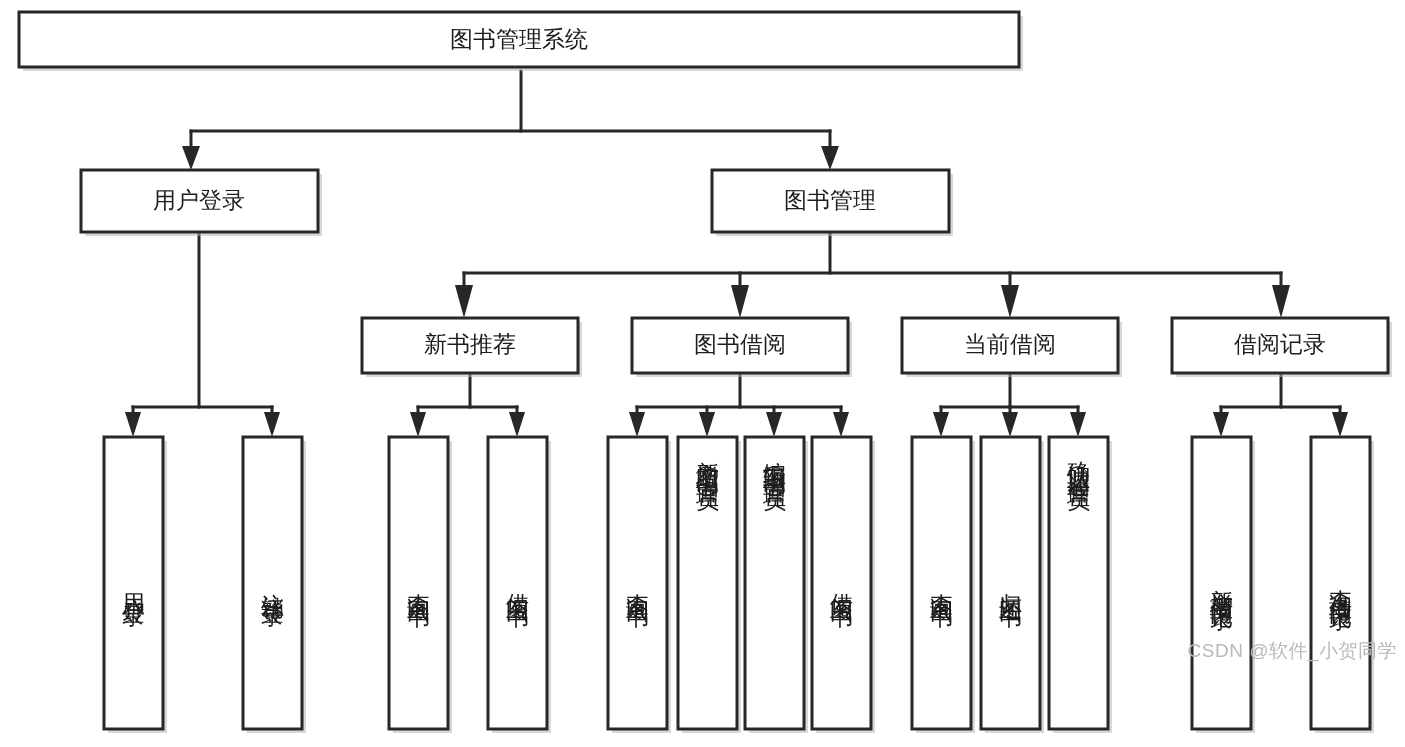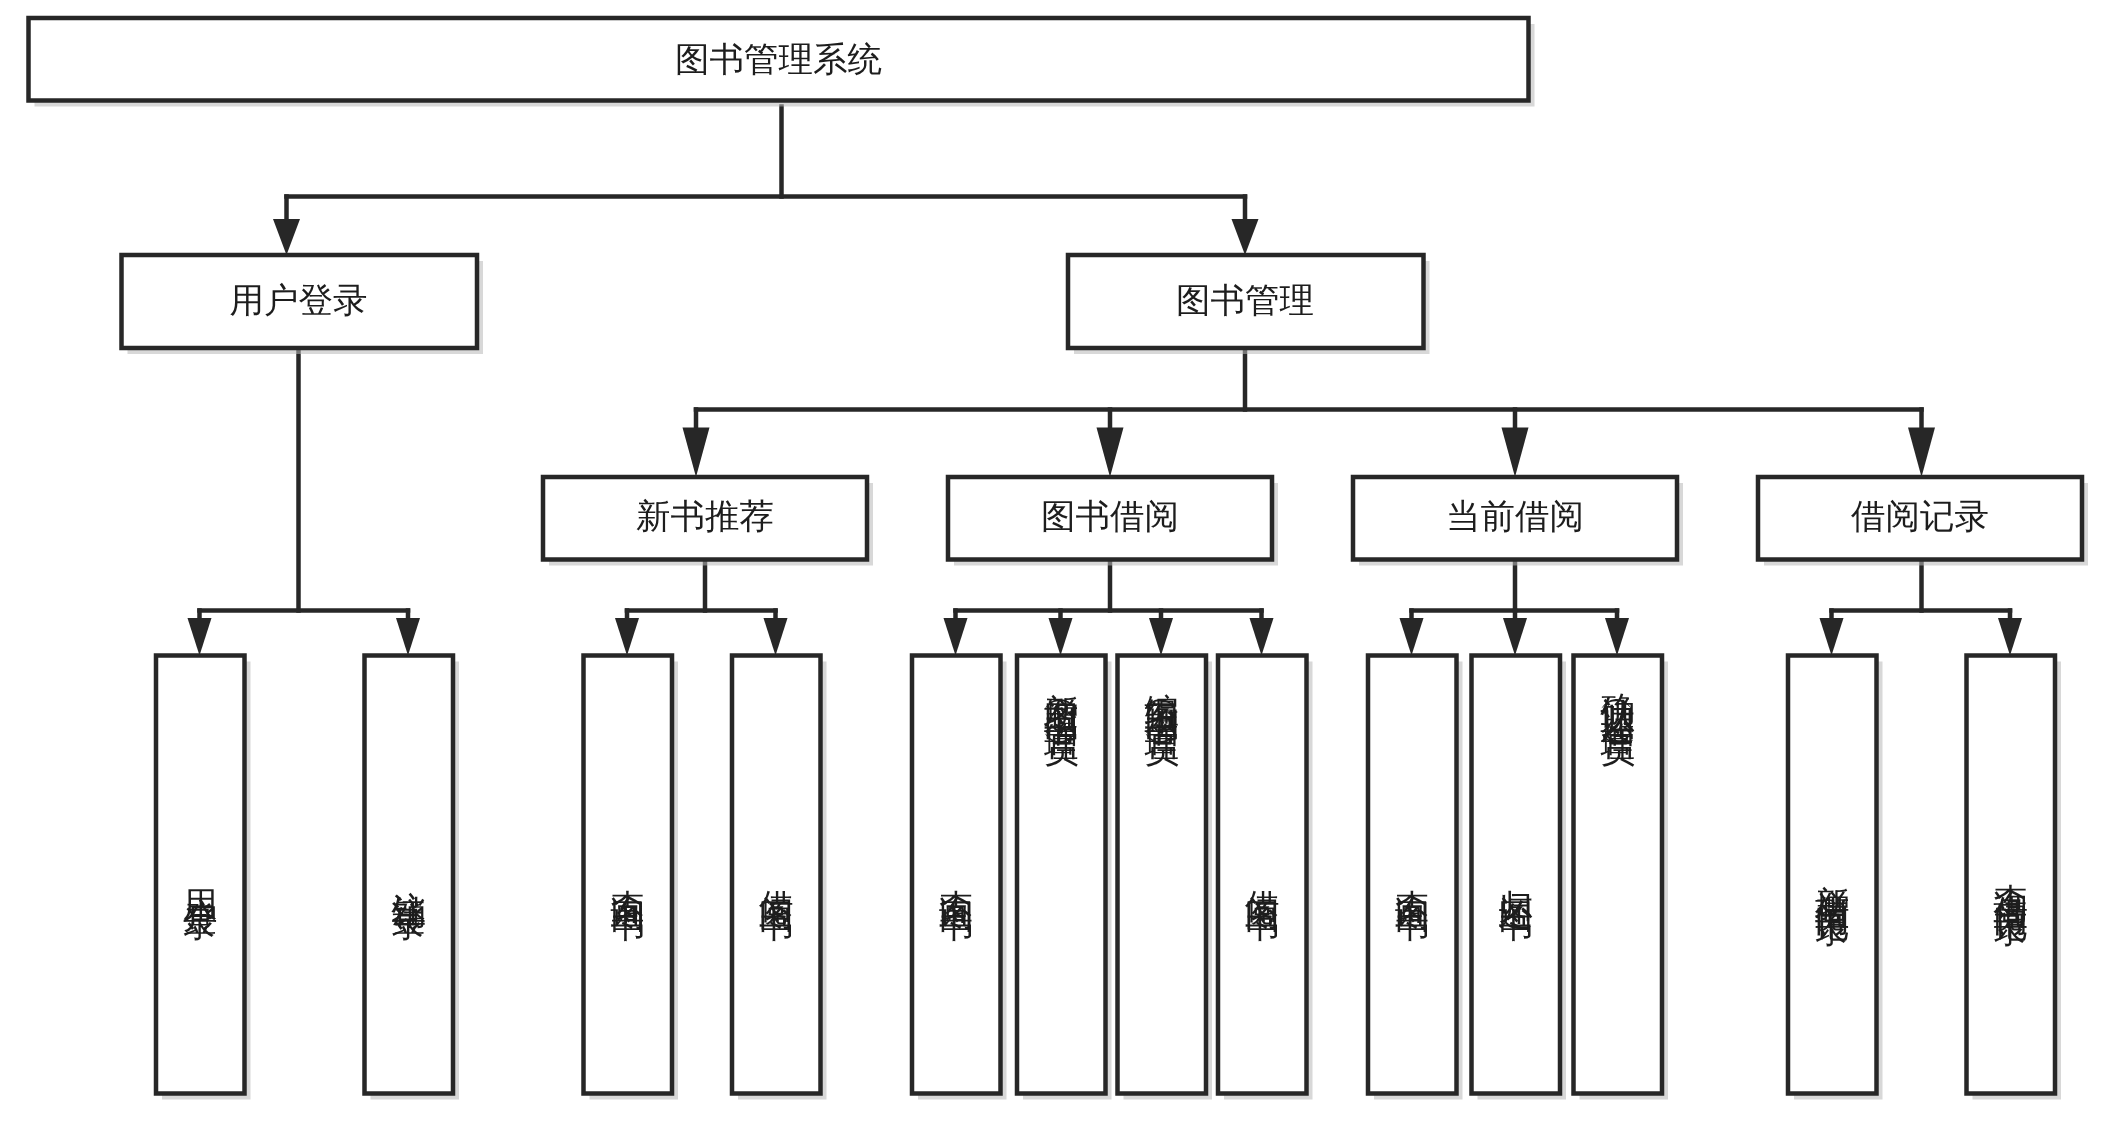--- a/index.html
+++ b/index.html
@@ -289,13 +289,14 @@
     <span class="leaf-label">确认归还（管理员）</span>
   </div>
 
   <div class="leaf-label-wrap centered" style="left:1192px; top:437px; width:59px; height:292px;">
     <span class="leaf-label">新增借阅记录</span>
   </div>
   <div class="leaf-label-wrap centered" style="left:1311px; top:437px; width:59px; height:292px;">
     <span class="leaf-label">查询借阅记录</span>
   </div>
 
+  <div class="watermark">CSDN @软件_小贺同学</div>
 </div>
 
 </body></html>

